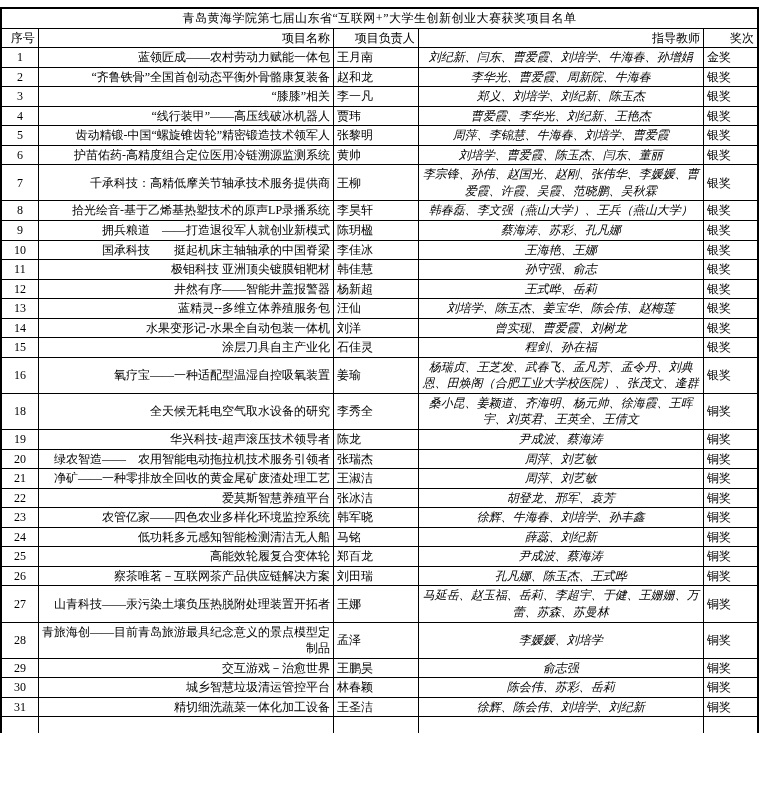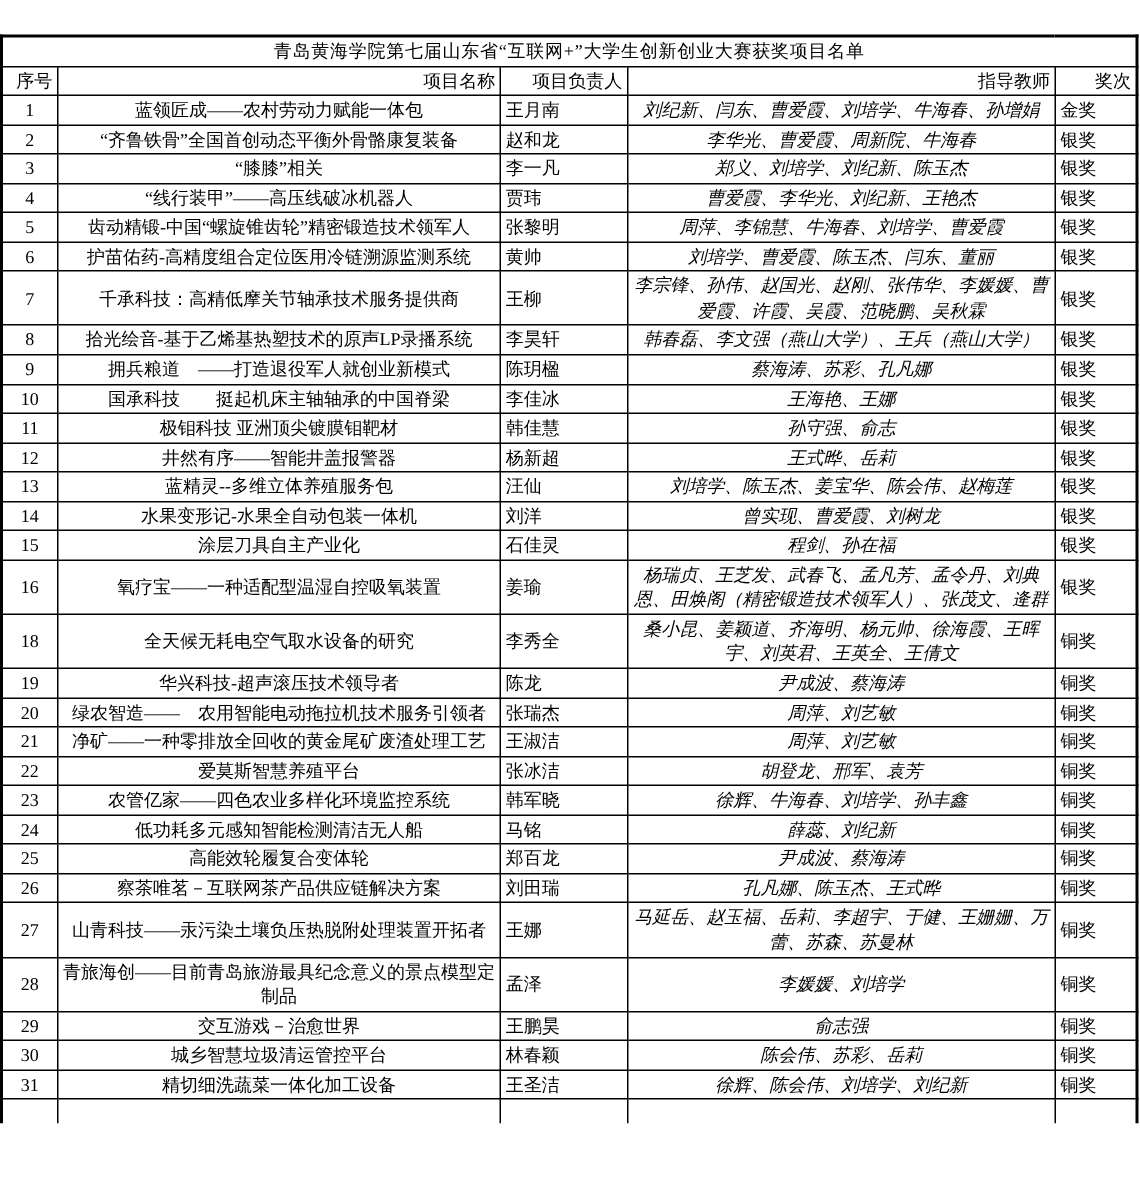--- a/index.html
+++ b/index.html
@@ -4,21 +4,21 @@
 <style>
   html, body {
     margin: 0;
     padding: 0;
     background: #ffffff;
     color: #000000;
     font-family: "Liberation Serif", serif;
   }
   .page {
     width: 760px;
-    padding-top: 23px;
+    padding-top: 7px;
     box-sizing: border-box;
   }
   table.award-table {
     width: 759px;
     border-collapse: collapse;
     table-layout: fixed;
     border: 2px solid #000;
     border-bottom: none;
   }
   .award-table td, .award-table th {
@@ -32,21 +32,21 @@
   }
   .title-cell {
     font-size: 16px;
     font-weight: bold;
     text-align: center;
     padding: 2px 0;
     letter-spacing: 0.5px;
   }
   .hdr { text-align: right; }
   .c-no    { width: 37px;  text-align: center; }
-  .c-proj  { width: 293px; text-align: center; }
+  .c-proj  { width: 293px; text-align: right; }
   .c-lead  { width: 84px;  text-align: left; font-family: Liberation Serif, serif; }
   .c-teach { width: 283px; text-align: center; font-style: italic; }
   .c-award { width: 54px;  }
   tr.stub-row td {
     border-bottom: none;
     height: 16px;
     padding: 0;
   }
 </style>
 </head>
@@ -176,21 +176,21 @@
           <td class="c-no">15</td>
           <td class="c-proj">涂层刀具自主产业化</td>
           <td class="c-lead">石佳灵</td>
           <td class="c-teach">程剑、孙在福</td>
           <td class="c-award">银奖</td>
         </tr>
         <tr>
           <td class="c-no">16</td>
           <td class="c-proj">氧疗宝——一种适配型温湿自控吸氧装置</td>
           <td class="c-lead">姜瑜</td>
-          <td class="c-teach">杨瑞贞、王芝发、武春飞、孟凡芳、孟令丹、刘典恩、田焕阁（精密锻造技术领军人）、张茂文、逄群</td>
+          <td class="c-teach">杨瑞贞、王芝发、武春飞、孟凡芳、孟令丹、刘典恩、田焕阁（合肥工业大学校医院）、张茂文、逄群</td>
           <td class="c-award">银奖</td>
         </tr>
         <tr>
           <td class="c-no">18</td>
           <td class="c-proj">全天候无耗电空气取水设备的研究</td>
           <td class="c-lead">李秀全</td>
           <td class="c-teach">桑小昆、姜颖道、齐海明、杨元帅、徐海霞、王晖宇、刘英君、王英全、王倩文</td>
           <td class="c-award">铜奖</td>
         </tr>
         <tr>

